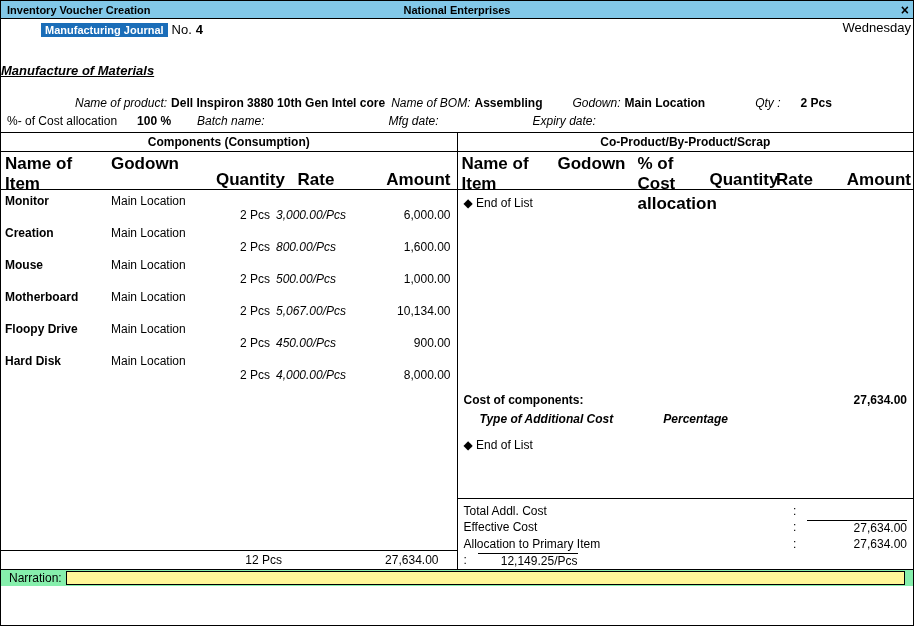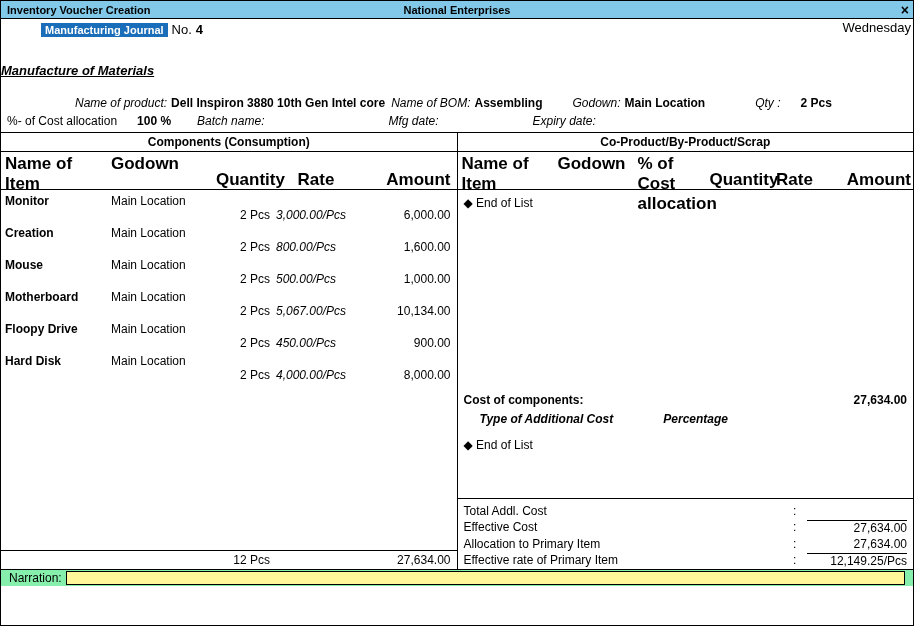--- a/index.html
+++ b/index.html
@@ -76,21 +76,21 @@
   .itemrow2 .sp { width: 215px; }
   .itemrow2 .qt { width: 60px; text-align: right; padding-right: 6px; }
   .itemrow2 .rt { width: 80px; font-style: italic; }
   .itemrow2 .am { flex: 1; text-align: right; padding-right: 6px; }
   .eol { padding: 6px 0 0 6px; }
   .costblock { padding: 4px 6px 0; }
   .costrow { display: flex; padding: 1px 0; }
   .costrow .lbl { flex: 1; }
   .costrow .colon { width: 14px; }
   .costrow .val { width: 100px; text-align: right; }
-  .totrow { display: flex; border-top: 1px solid #000; padding: 2px 0; font-size: 12px; }
+  .totrow { display: flex; border-top: 1px solid #000; padding: 2px 12px; font-size: 12px; }
   .narration {
     border-top: 1px solid #000;
     display: flex;
     align-items: center;
     padding: 1px 8px;
     background: #86efac;
   }
   .narration .nlbl { font-size: 12px; }
   .narration input {
     flex: 1;
@@ -262,21 +262,20 @@
         <span class="lbl">Effective Cost</span>
         <span class="colon">:</span>
         <span class="val" style="border-top:1px solid #000">27,634.00</span>
       </div>
       <div class="costrow">
         <span class="lbl">Allocation to Primary Item</span>
         <span class="colon">:</span>
         <span class="val">27,634.00</span>
       </div>
       <div class="costrow">
-        <span class="lbl">Effective rate of Primary Item</span>
         <span class="colon">:</span>
         <span class="val" style="border-top:1px solid #000">12,149.25/Pcs</span>
       </div>
     </div>
   </div>
 </div>
 
 <div class="narration">
   <span class="nlbl">Narration:</span>
   <input type="text" value="" style="">

